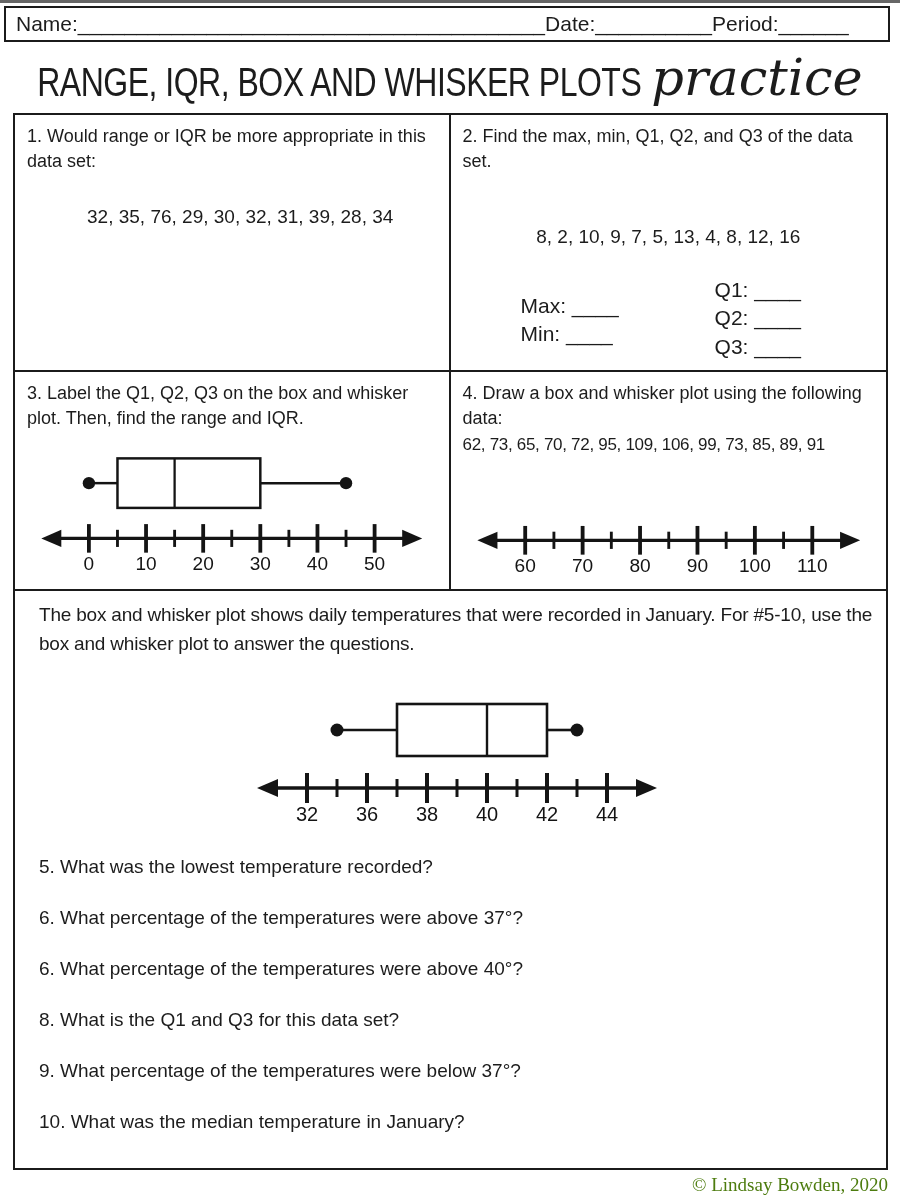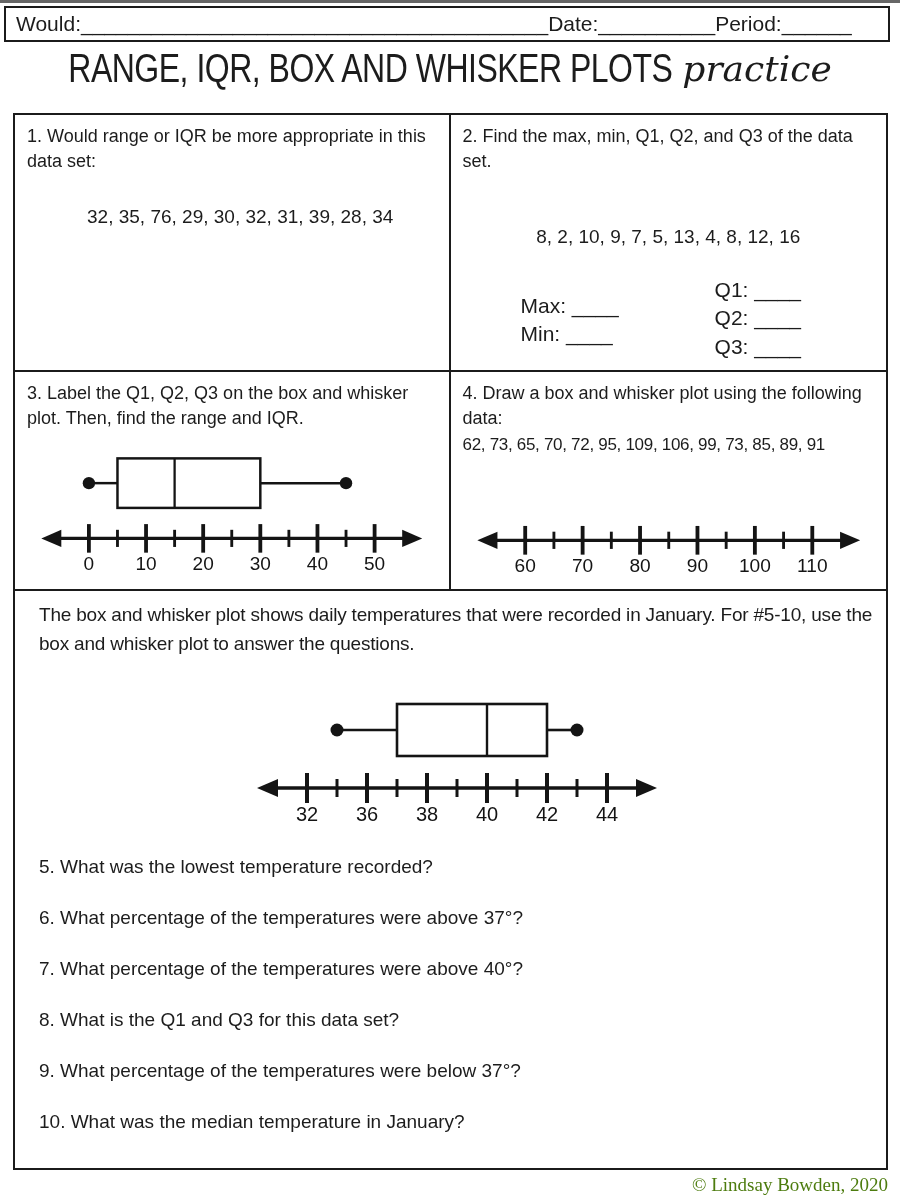--- a/index.html
+++ b/index.html
@@ -24,21 +24,21 @@
   .title-row {
     position: absolute; top: 48px; left: 0; width: 900px; height: 58px;
     display: flex; justify-content: center; align-items: baseline; gap: 10px;
   }
   .title-main {
     font-size: 32px; letter-spacing: -0.5px; white-space: nowrap;
     transform: scaleY(1.28); transform-origin: center 70%;
   }
   .title-accent {
     font-family: "DejaVu Serif", serif; font-style: italic;
-    font-size: 36px; white-space: nowrap;
+    font-size: 51px; white-space: nowrap;
   }
   .main-box {
     position: absolute; top: 113px; left: 13px; width: 875px; height: 1057px;
     border: 2px solid #1b1b1b; display: flex; flex-direction: column;
     background: #fff;
   }
   .grid-row { display: flex; border-bottom: 2px solid #1b1b1b; }
   .row-1 { height: 260px; }
   .row-2 { height: 264px; }
   .cell {
@@ -70,21 +70,21 @@
     font-family: "Liberation Serif", serif; font-size: 19px; color: #4d7c0f;
   }
   svg text { font-family: "Liberation Sans", sans-serif; }
 </style>
 </head>
 <body>
 
 <div class="top-strip"></div>
 
 <div class="name-bar">
-  <span>Would:</span>
+  <span>Name:</span>
     <span class="blank">________________________________________</span>
     <span>Date:</span>
     <span class="blank">__________</span>
     <span>Period:</span>
     <span class="blank">______</span>
 </div>
 
 <div class="title-row">
   <span class="title-main">RANGE, IQR, BOX AND WHISKER PLOTS</span>
   <span class="title-accent">practice</span>
@@ -206,21 +206,21 @@
           <line x1="305" y1="50" x2="335" y2="50" stroke="#141414" stroke-width="2.6"></line>
           <rect x="155" y="24" width="150" height="52" fill="#ffffff" stroke="#141414" stroke-width="2.6"></rect>
           <line x1="245" y1="24" x2="245" y2="76" stroke="#141414" stroke-width="2.4"></line>
           <circle cx="95" cy="50" r="6.5" fill="#141414"></circle>
           <circle cx="335" cy="50" r="6.5" fill="#141414"></circle>
         </svg>
     </div>
     <div class="question-list">
       <p class="question-item">5. What was the lowest temperature recorded?</p>
       <p class="question-item">6. What percentage of the temperatures were above 37°?</p>
-      <p class="question-item">7. What percentage of the temperatures were above 40°?</p>
+      <p class="question-item">6. What percentage of the temperatures were above 40°?</p>
       <p class="question-item">8. What is the Q1 and Q3 for this data set?</p>
       <p class="question-item">9. What percentage of the temperatures were below 37°?</p>
       <p class="question-item">10. What was the median temperature in January?</p>
     </div>
   </div>
 
 </div>
 
 <div class="footer">© Lindsay Bowden, 2020</div>
 

